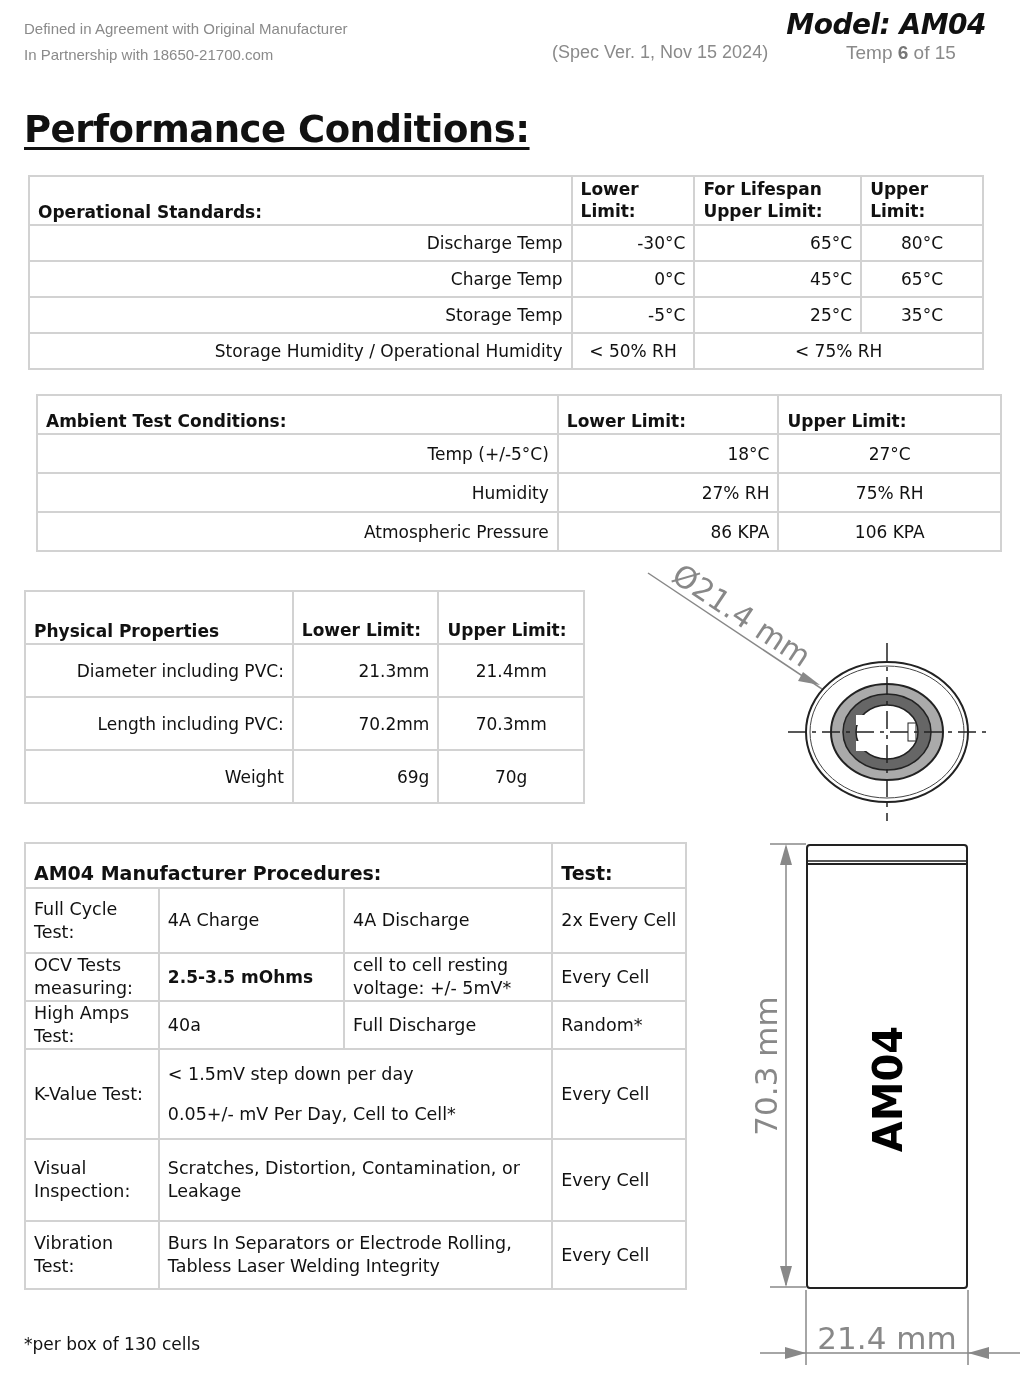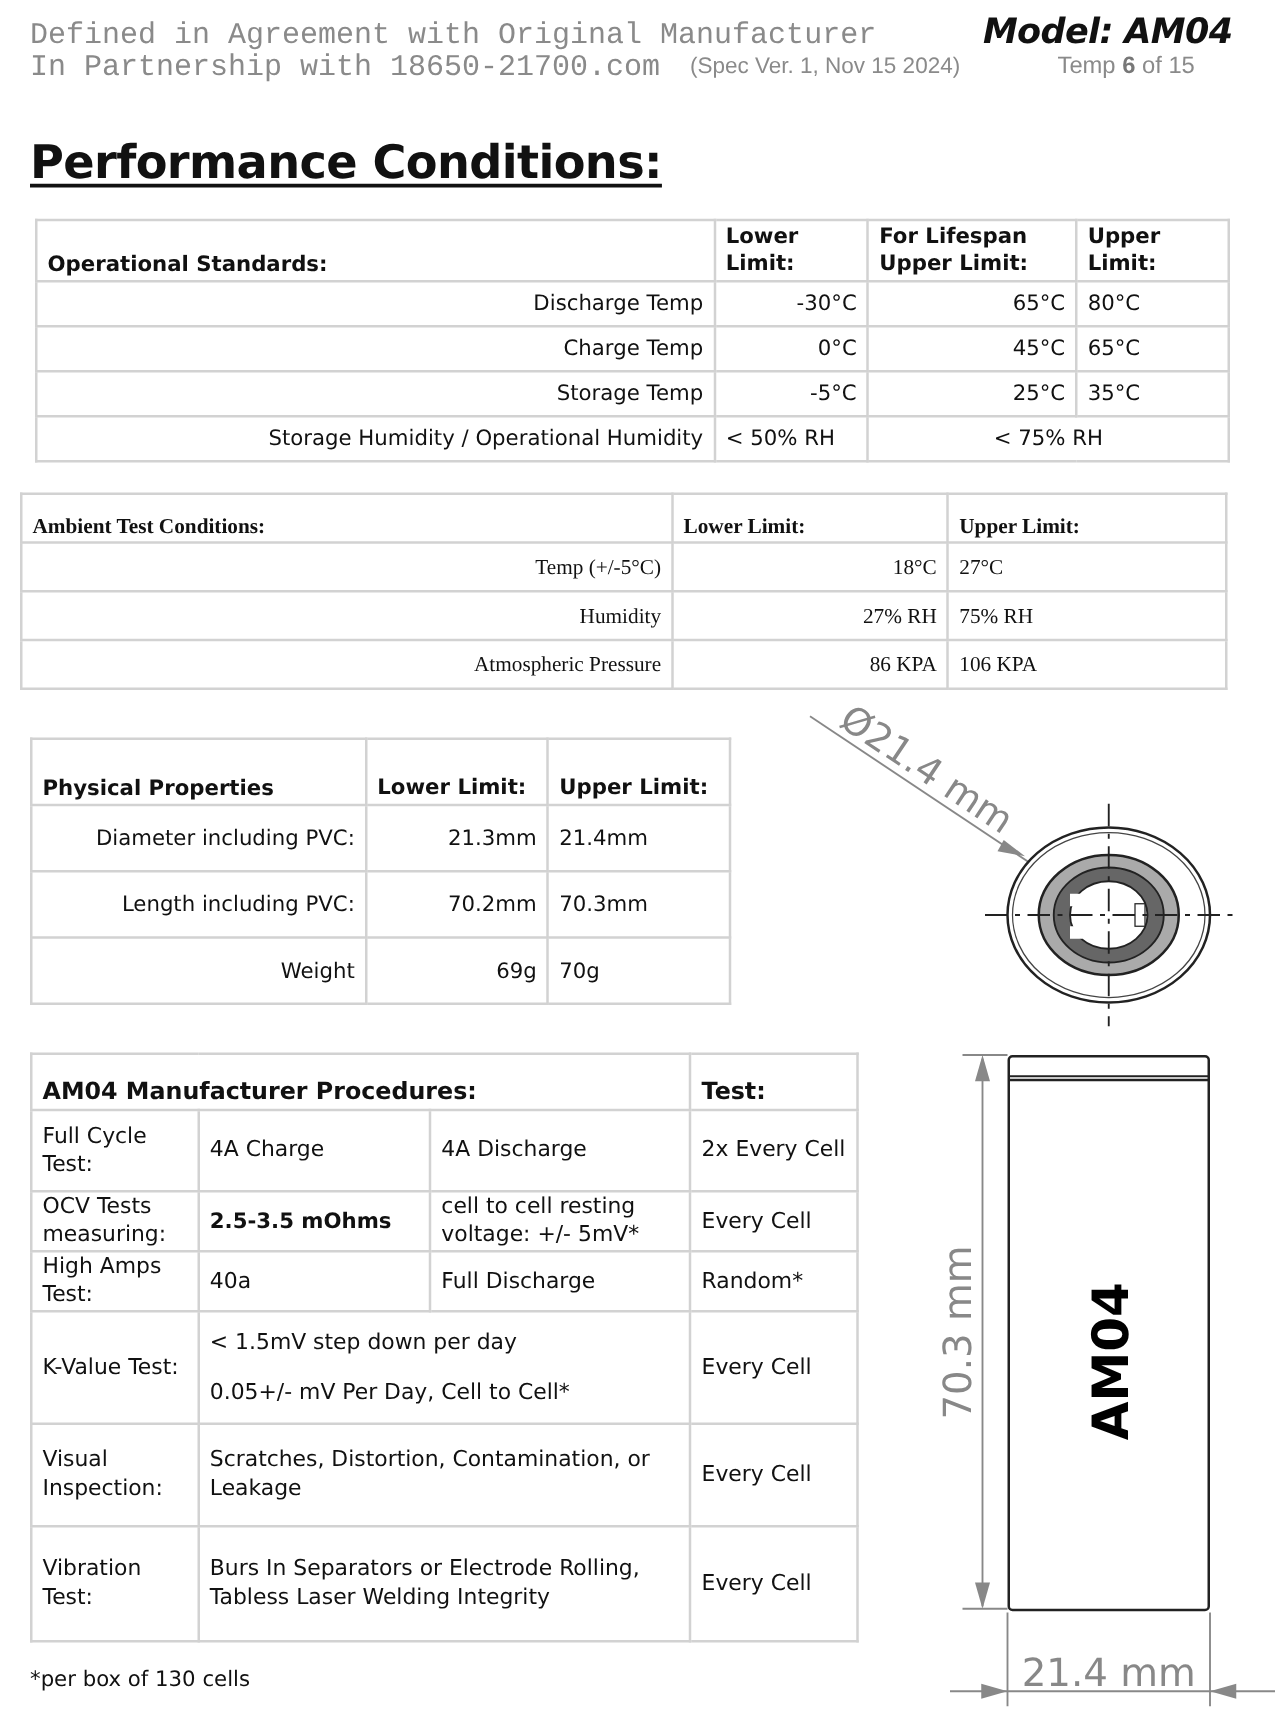--- a/index.html
+++ b/index.html
@@ -1,38 +1,38 @@
 <!DOCTYPE html>
 <html><head>
 <meta charset="utf-8">
 <style>
   * { box-sizing: border-box; margin: 0; padding: 0; }
   html, body { width: 1024px; height: 1376px; background: #ffffff; overflow: hidden; }
   body { position: relative; font-family: "DejaVu Sans", sans-serif; color: #111; }
 
-  .hdr-left { position: absolute; left: 24px; top: 16px; color: #8a8a8a; font-size: 24px; line-height: 26px; font-family: Liberation Mono, monospace; }
+  .hdr-left { position: absolute; left: 24px; top: 16px; color: #8a8a8a; font-size: 15px; line-height: 26px; font-family: Liberation Sans, sans-serif; }
   .hdr-model { position: absolute; right: 38px; top: 8px; font-size: 28px; font-weight: bold; font-family: "DejaVu Sans", sans-serif; letter-spacing: -0.5px; font-style: italic; }
   .hdr-spec { position: absolute; left: 552px; top: 42px; color: #8a8a8a; font-size: 18px; font-family: "Liberation Sans", sans-serif; }
   .hdr-page { position: absolute; left: 846px; top: 42px; color: #8a8a8a; font-size: 19px; font-family: "Liberation Sans", sans-serif; }
   .hdr-page b { color: #777; }
 
   .title { position: absolute; left: 24px; top: 108px; font-size: 37px; font-weight: bold; text-decoration: underline; text-decoration-thickness: 3px; text-underline-offset: 5px; font-family: "DejaVu Sans", sans-serif; letter-spacing: -0.5px; }
 
   table { position: absolute; border-collapse: collapse; font-family: "DejaVu Sans", sans-serif; font-size: 17px; }
   td, th { border: 2px solid #d2d2d2; padding: 0 8px; vertical-align: middle; font-weight: normal; }
   th { font-weight: bold; text-align: left; vertical-align: bottom; padding-bottom: 2px; border-radius: 21px; }
   .r { text-align: right; }
-  .l { text-align: left; }
+  .l { text-align: center; }
   .c { text-align: center; }
 
   #t1 { left: 28px; top: 175px; width: 956px; }
   #t1 tr.h { height: 49px; }
   #t1 tr.d { height: 36px; }
 
-  #t2 { left: 16px; top: 394px; width: 966px; font-family: Liberation Serif, serif; }
+  #t2 { left: 36px; top: 394px; width: 966px; }
   #t2 tr.h { height: 39px; }
   #t2 tr.d { height: 39px; }
 
   #t3 { left: 24px; top: 590px; width: 561px; }
   #t3 tr.h { height: 53px; }
   #t3 tr.d { height: 53px; }
 
   #t4 { left: 24px; top: 842px; width: 663px; font-size: 17.5px; }
   #t4 th { padding-bottom: 3px; font-size: 19px; }
   #t4 td { line-height: 23px; }
@@ -213,21 +213,21 @@
       <div>&lt; 1.5mV step down per day</div>
       <div>0.05+/- mV Per Day, Cell to Cell*</div>
     </td>
     <td>Every Cell</td>
   </tr>
   <tr style="height:82px">
     <td>Visual Inspection:</td>
     <td colspan="2" style="padding-right:20px">Scratches, Distortion, Contamination, or Leakage</td>
     <td>Every Cell</td>
   </tr>
-  <tr style="height:92px">
+  <tr style="height:68px">
     <td>Vibration Test:</td>
     <td colspan="2" style="">Burs In Separators or Electrode Rolling, Tabless Laser Welding Integrity</td>
     <td>Every Cell</td>
   </tr>
 </tbody>
   </table>
 
 <div class="foot">*per box of 130 cells</div>
 
 <svg style="left:740px;top:835px" width="284" height="541" viewBox="0 0 284 541">

